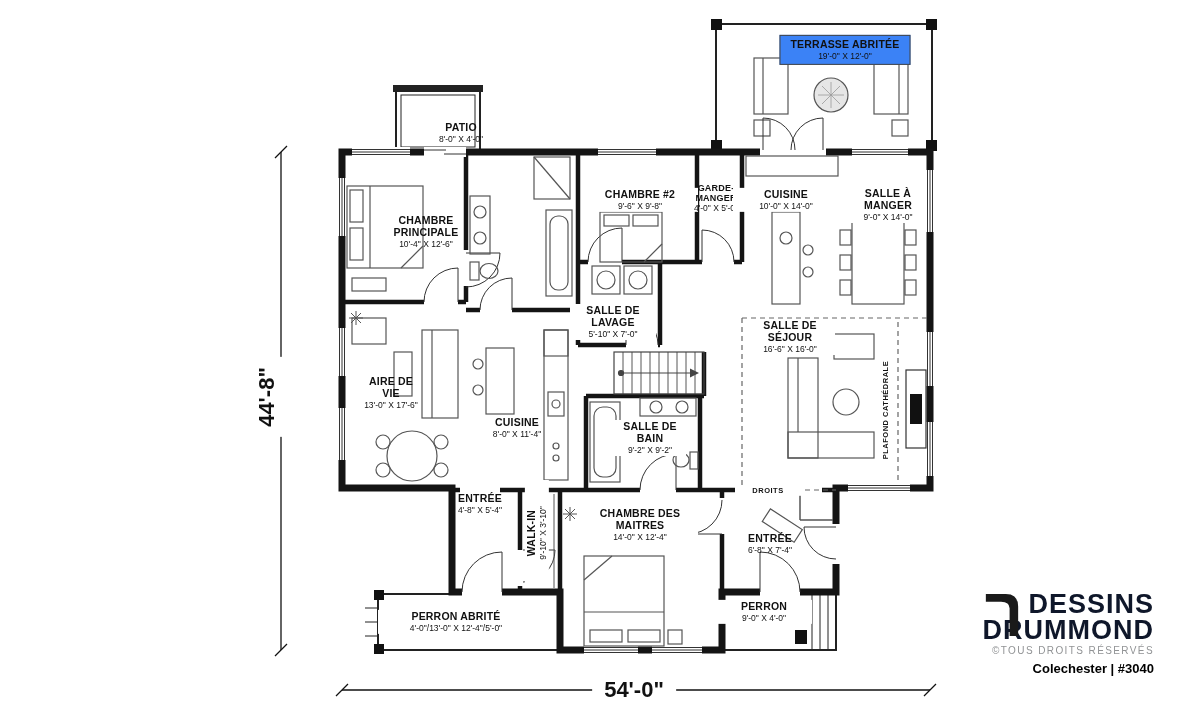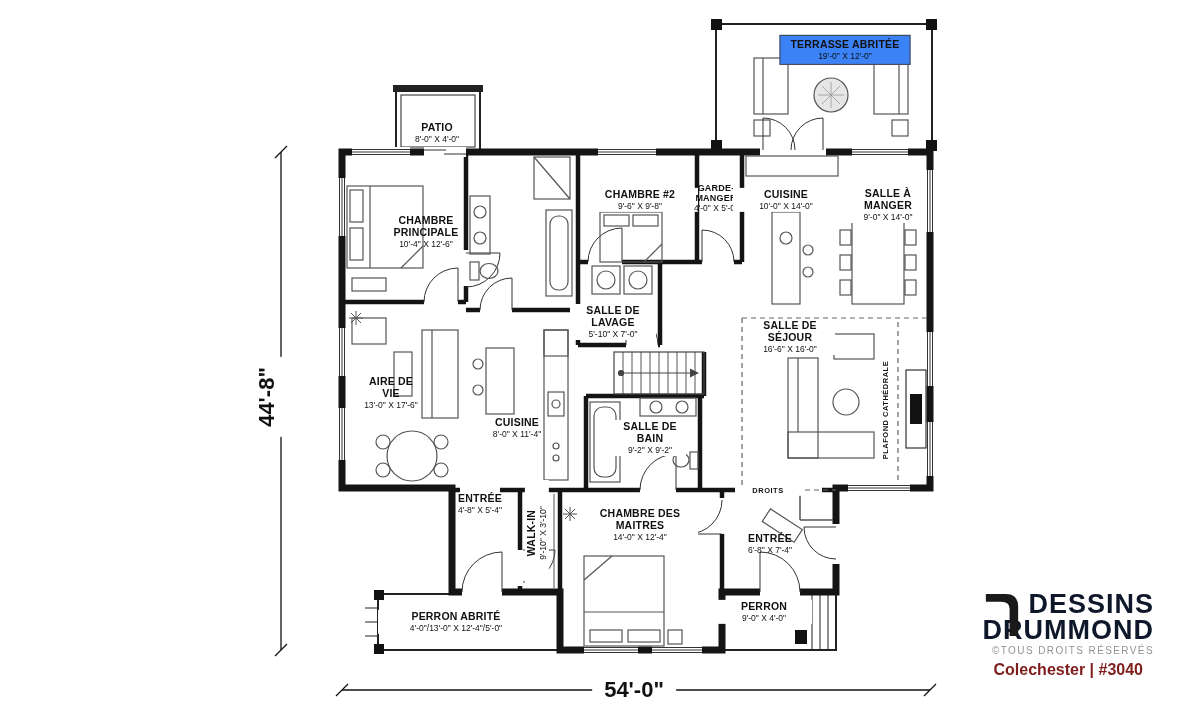--- a/index.html
+++ b/index.html
@@ -15,21 +15,21 @@
   .small .nm{font-size:9px;}
   .tiny .nm{font-size:7.5px;letter-spacing:.5px;}
   .dim-v{position:absolute;left:267px;top:397px;transform:translate(-50%,-50%) rotate(-90deg);
          font-size:22px;font-weight:bold;background:#fff;padding:2px 10px;z-index:6;}
   .dim-h{position:absolute;left:634px;top:690px;transform:translate(-50%,-50%);
          font-size:22px;font-weight:bold;background:#fff;padding:0 12px;z-index:6;}
   .brand{position:absolute;right:46px;top:592px;text-align:right;z-index:6;}
   .brand-row{display:flex;align-items:flex-start;justify-content:flex-end;gap:8px;}
   .brand-text{color:#0f172a;font-weight:bold;font-size:27px;line-height:.95;letter-spacing:1px;}
   .copyright{color:#919395;font-size:10px;letter-spacing:1.4px;margin-top:2px;}
-  .planname{color:#7f1d1d;font-size:16px;font-weight:bold;margin-top:5px;text-align:center;}
+  .planname{color:#000000;font-size:13px;font-weight:bold;margin-top:5px;}
 </style>
 </head>
 <body>
 
 <div class="stage">
 
 <svg width="1200" height="711" viewBox="0 0 1200 711">
 
   <g stroke="#222" fill="none">
     <rect x="396" y="90" width="84" height="62" stroke-width="2"></rect>
@@ -297,21 +297,21 @@
     <line x1="554" y1="494" x2="554" y2="588" stroke-width="1"></line>
     <line x1="545" y1="494" x2="545" y2="588" stroke-width="1" stroke-dasharray="2,3"></line>
   </g>
 
   <g stroke="#555" stroke-width="1">
     <path d="M351,313 l10,10 M361,313 l-10,10 M356,311 v14 M349,318 h14"></path>
     <path d="M565,509 l10,10 M575,509 l-10,10 M570,507 v14 M563,514 h14"></path>
   </g>
 </svg>
 
-<div class="lbl" style="left:437px;top:133px;width:90px">
+<div class="lbl" style="left:461px;top:133px;width:90px">
   <span class="nm">PATIO</span>
   <span class="dm">8'-0" X 4'-0"</span>
 </div>
 
 <div class="lbl boxed" style="left:845px;top:50px">
   <span class="nm">TERRASSE ABRITÉE</span>
   <span class="dm">19'-0" X 12'-0"</span>
 </div>
 
 <div class="lbl" style="left:426px;top:232px;width:86px">

